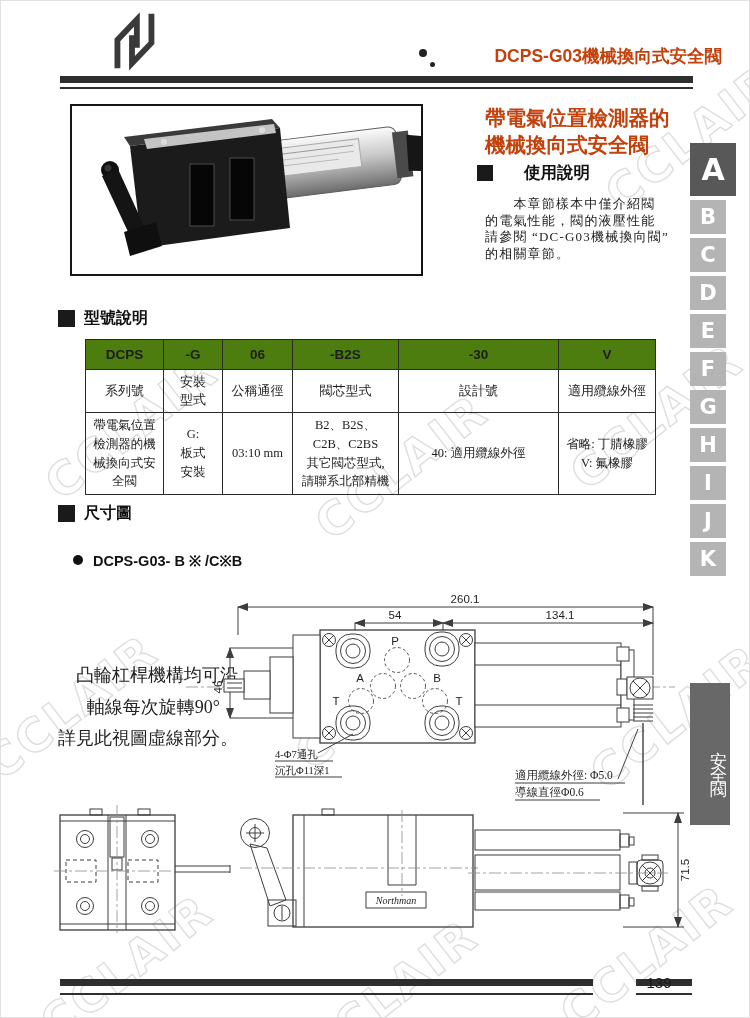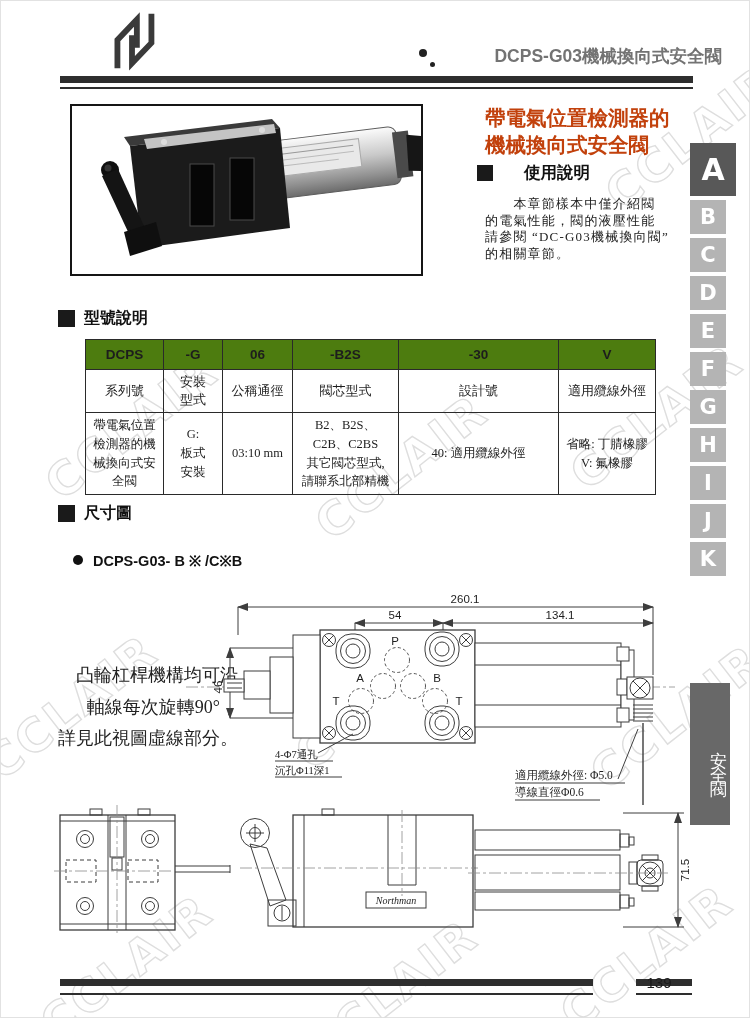--- a/index.html
+++ b/index.html
@@ -7,21 +7,21 @@
         font-family:"Liberation Sans",sans-serif;box-shadow:inset 0 0 0 1px #e2e2e2;}
   
   .wm{position:absolute;font-family:"DejaVu Sans",sans-serif;font-weight:bold;font-size:46px;
       letter-spacing:3px;color:transparent;-webkit-text-stroke:1.4px #dedede;
       transform:rotate(-38deg);pointer-events:none;white-space:nowrap;}
   
   .logo{position:absolute;left:92px;top:6px;}
   .title-dot{position:absolute;border-radius:50%;background:#222;}
   .dot-big{left:419px;top:49px;width:8px;height:8px;}
   .dot-small{left:430px;top:62px;width:5px;height:5px;}
-  .page-title{position:absolute;right:28px;top:44px;font-size:17.5px;font-weight:bold;color:#737373;}
+  .page-title{position:absolute;right:28px;top:44px;font-size:17.5px;font-weight:bold;color:#c2410c;}
   .hbar{position:absolute;background:#2e2e2e;}
   .bar-thick-top{left:60px;top:76px;width:633px;height:7px;}
   .bar-thin-top{left:60px;top:87px;width:633px;height:2px;}
   
   .photo-box{position:absolute;left:70px;top:104px;width:349px;height:168px;border:2.5px solid #151515;background:#fff;}
   
   .intro-heading{position:absolute;left:485px;top:104px;font-size:20.5px;font-weight:bold;color:#c2410c;
                  line-height:1.33;white-space:pre-line;}
   .usage-row{position:absolute;left:477px;top:162px;display:flex;align-items:center;gap:31px;}
   .sq{width:16px;height:16px;background:#1a1a1a;flex:0 0 auto;}

